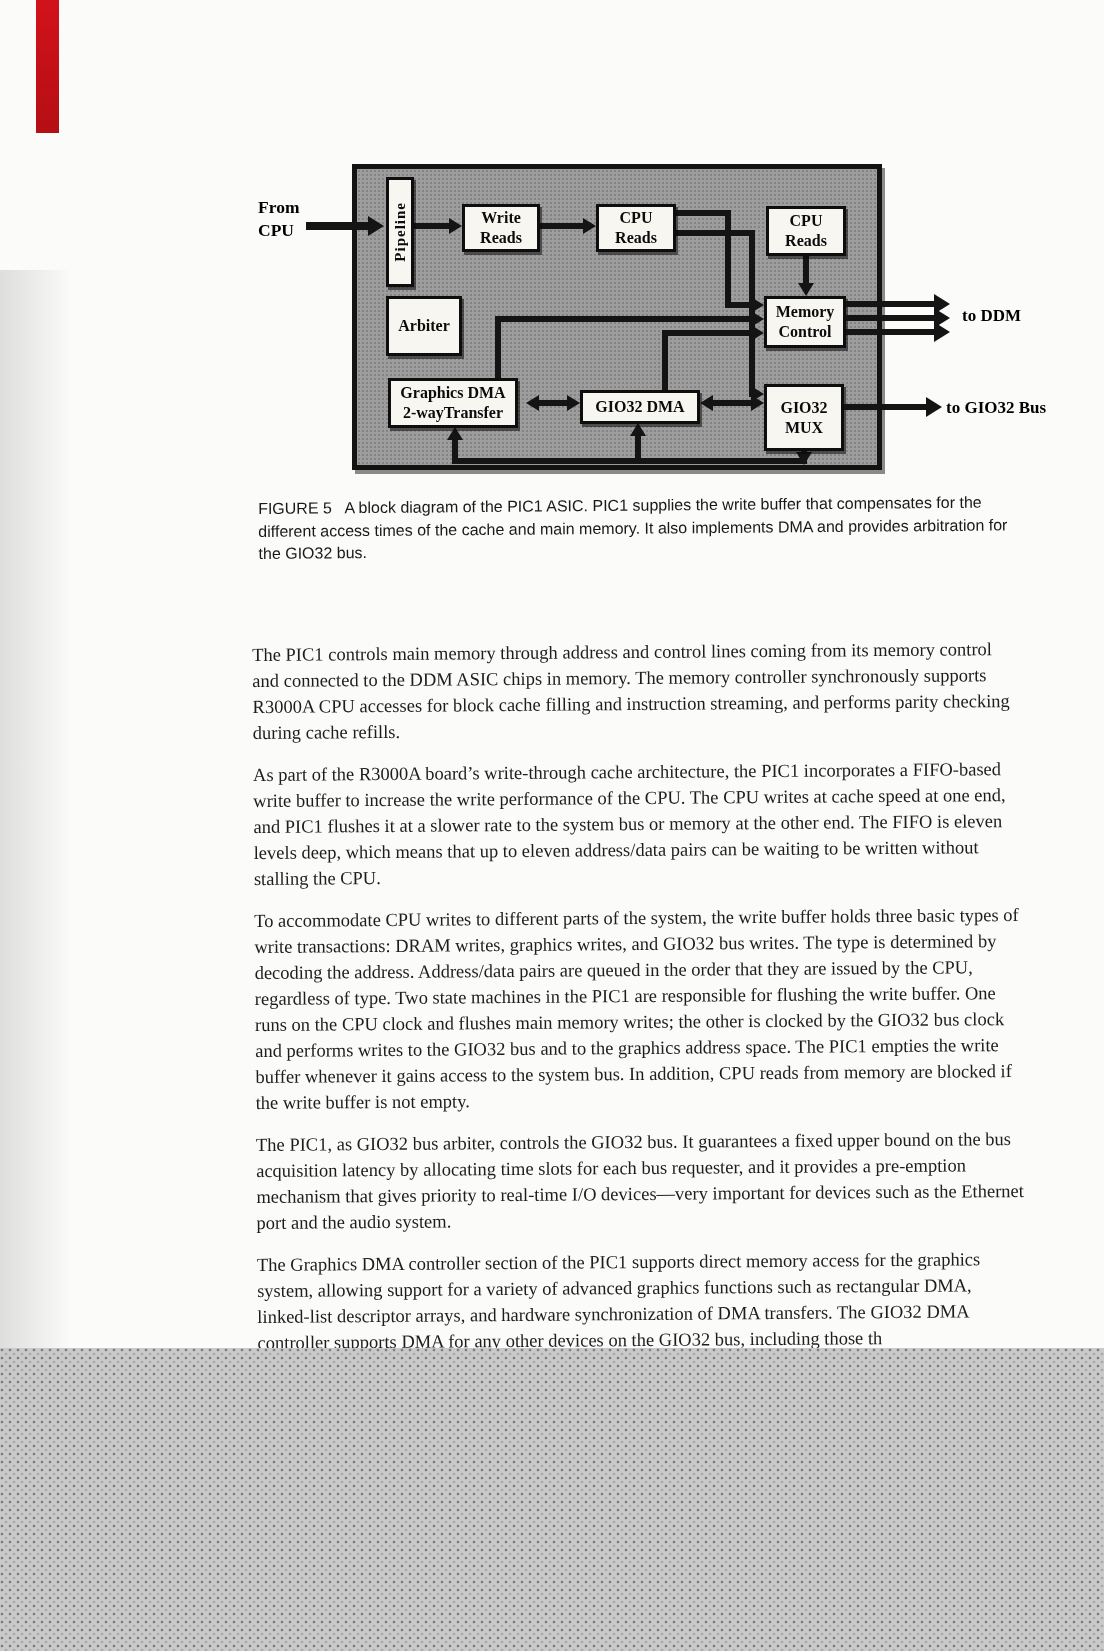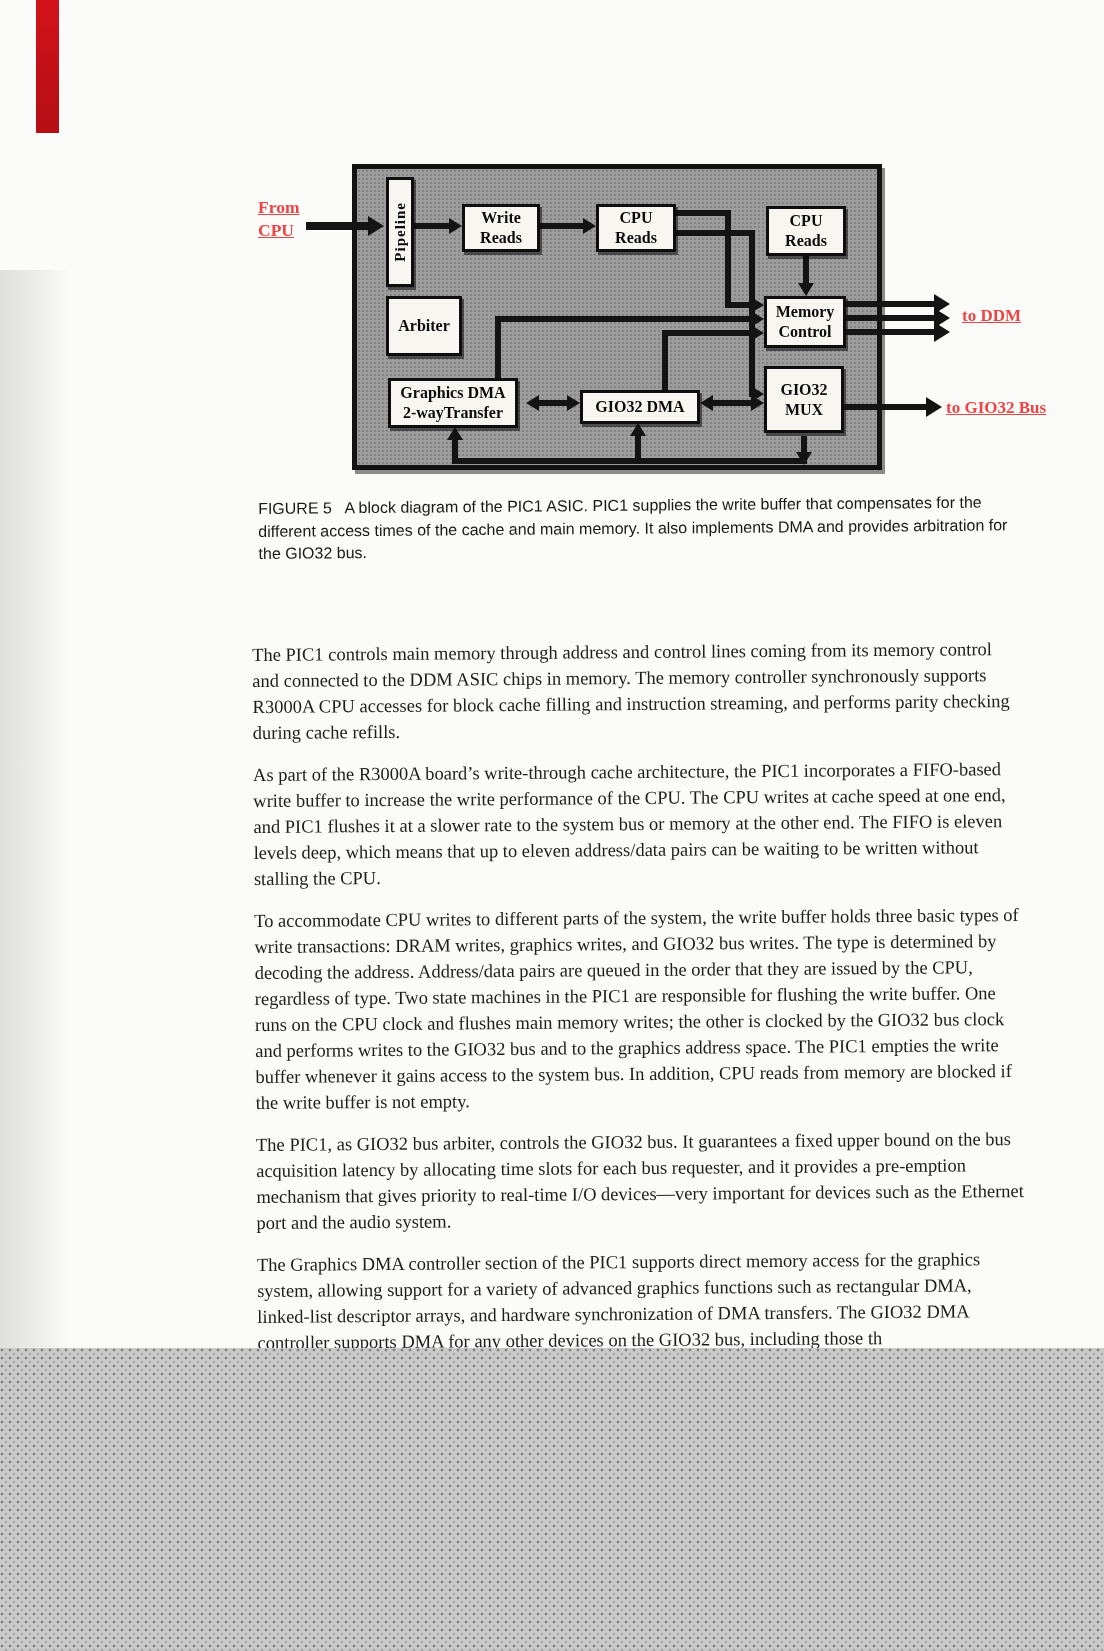--- a/index.html
+++ b/index.html
@@ -20,22 +20,22 @@
       justify-content:center;font-weight:bold;font-size:16px;line-height:20px;color:#0b0b0b;
       text-align:center;z-index:4;font-family:"Liberation Serif",serif;}
   .vert-text{writing-mode:vertical-rl;transform:rotate(180deg);letter-spacing:1px;font-size:15px;}
   .ln{position:absolute;background:#141414;z-index:2;}
   .hd{position:absolute;width:0;height:0;z-index:3;}
   .hd-r{border-top:8px solid transparent;border-bottom:8px solid transparent;border-left:13px solid #141414;}
   .hd-l{border-top:8px solid transparent;border-bottom:8px solid transparent;border-right:13px solid #141414;}
   .hd-d{border-left:8px solid transparent;border-right:8px solid transparent;border-top:13px solid #141414;}
   .hd-u{border-left:8px solid transparent;border-right:8px solid transparent;border-bottom:13px solid #141414;}
   .hd-big{border-top-width:10px;border-bottom-width:10px;border-left-width:16px;}
-  .ext-label{position:absolute;font-weight:bold;font-size:17px;line-height:23px;color:#ef4444;
-             z-index:6;white-space:nowrap;text-decoration:underline;}
+  .ext-label{position:absolute;font-weight:bold;font-size:17px;line-height:23px;color:#000000;
+             z-index:6;white-space:nowrap;}
   .ext{z-index:6;}
   .caption{position:absolute;left:258px;top:498px;width:766px;
            font-family:"Liberation Sans",sans-serif;font-size:16px;line-height:22.5px;color:#191919;
            transform:rotate(-0.5deg);transform-origin:left top;}
   .bodytext{position:absolute;left:252px;top:642px;width:768px;font-size:18.5px;line-height:26px;
             color:#1d1d1d;transform:rotate(-0.45deg);transform-origin:left top;}
   .bodytext p{margin:0 0 16px 0;}
   .halftone{position:absolute;left:0;top:1348px;width:1104px;height:303px;z-index:8;
             background-color:#c9c9c9;
             background-image:
@@ -82,21 +82,21 @@
       <span>Memory</span>
       <span>Control</span>
     </div>
     <div class="bx" style="left:31px;top:209px;width:130px;height:50px">
       <span>Graphics DMA</span>
       <span>2-wayTransfer</span>
     </div>
     <div class="bx" style="left:223px;top:221px;width:120px;height:34px">
       <span>GIO32 DMA</span>
     </div>
-    <div class="bx" style="left:407px;top:197px;width:80px;height:67px">
+    <div class="bx" style="left:407px;top:215px;width:80px;height:67px">
       <span>GIO32</span>
       <span>MUX</span>
     </div>
 
     <div class="ln" style="left:57px;top:54px;width:36px;height:6px"></div>
     <div class="hd hd-r" style="left:92px;top:49px"></div>
 
     <div class="ln" style="left:183px;top:54px;width:44px;height:6px"></div>
     <div class="hd hd-r" style="left:226px;top:49px"></div>
 

